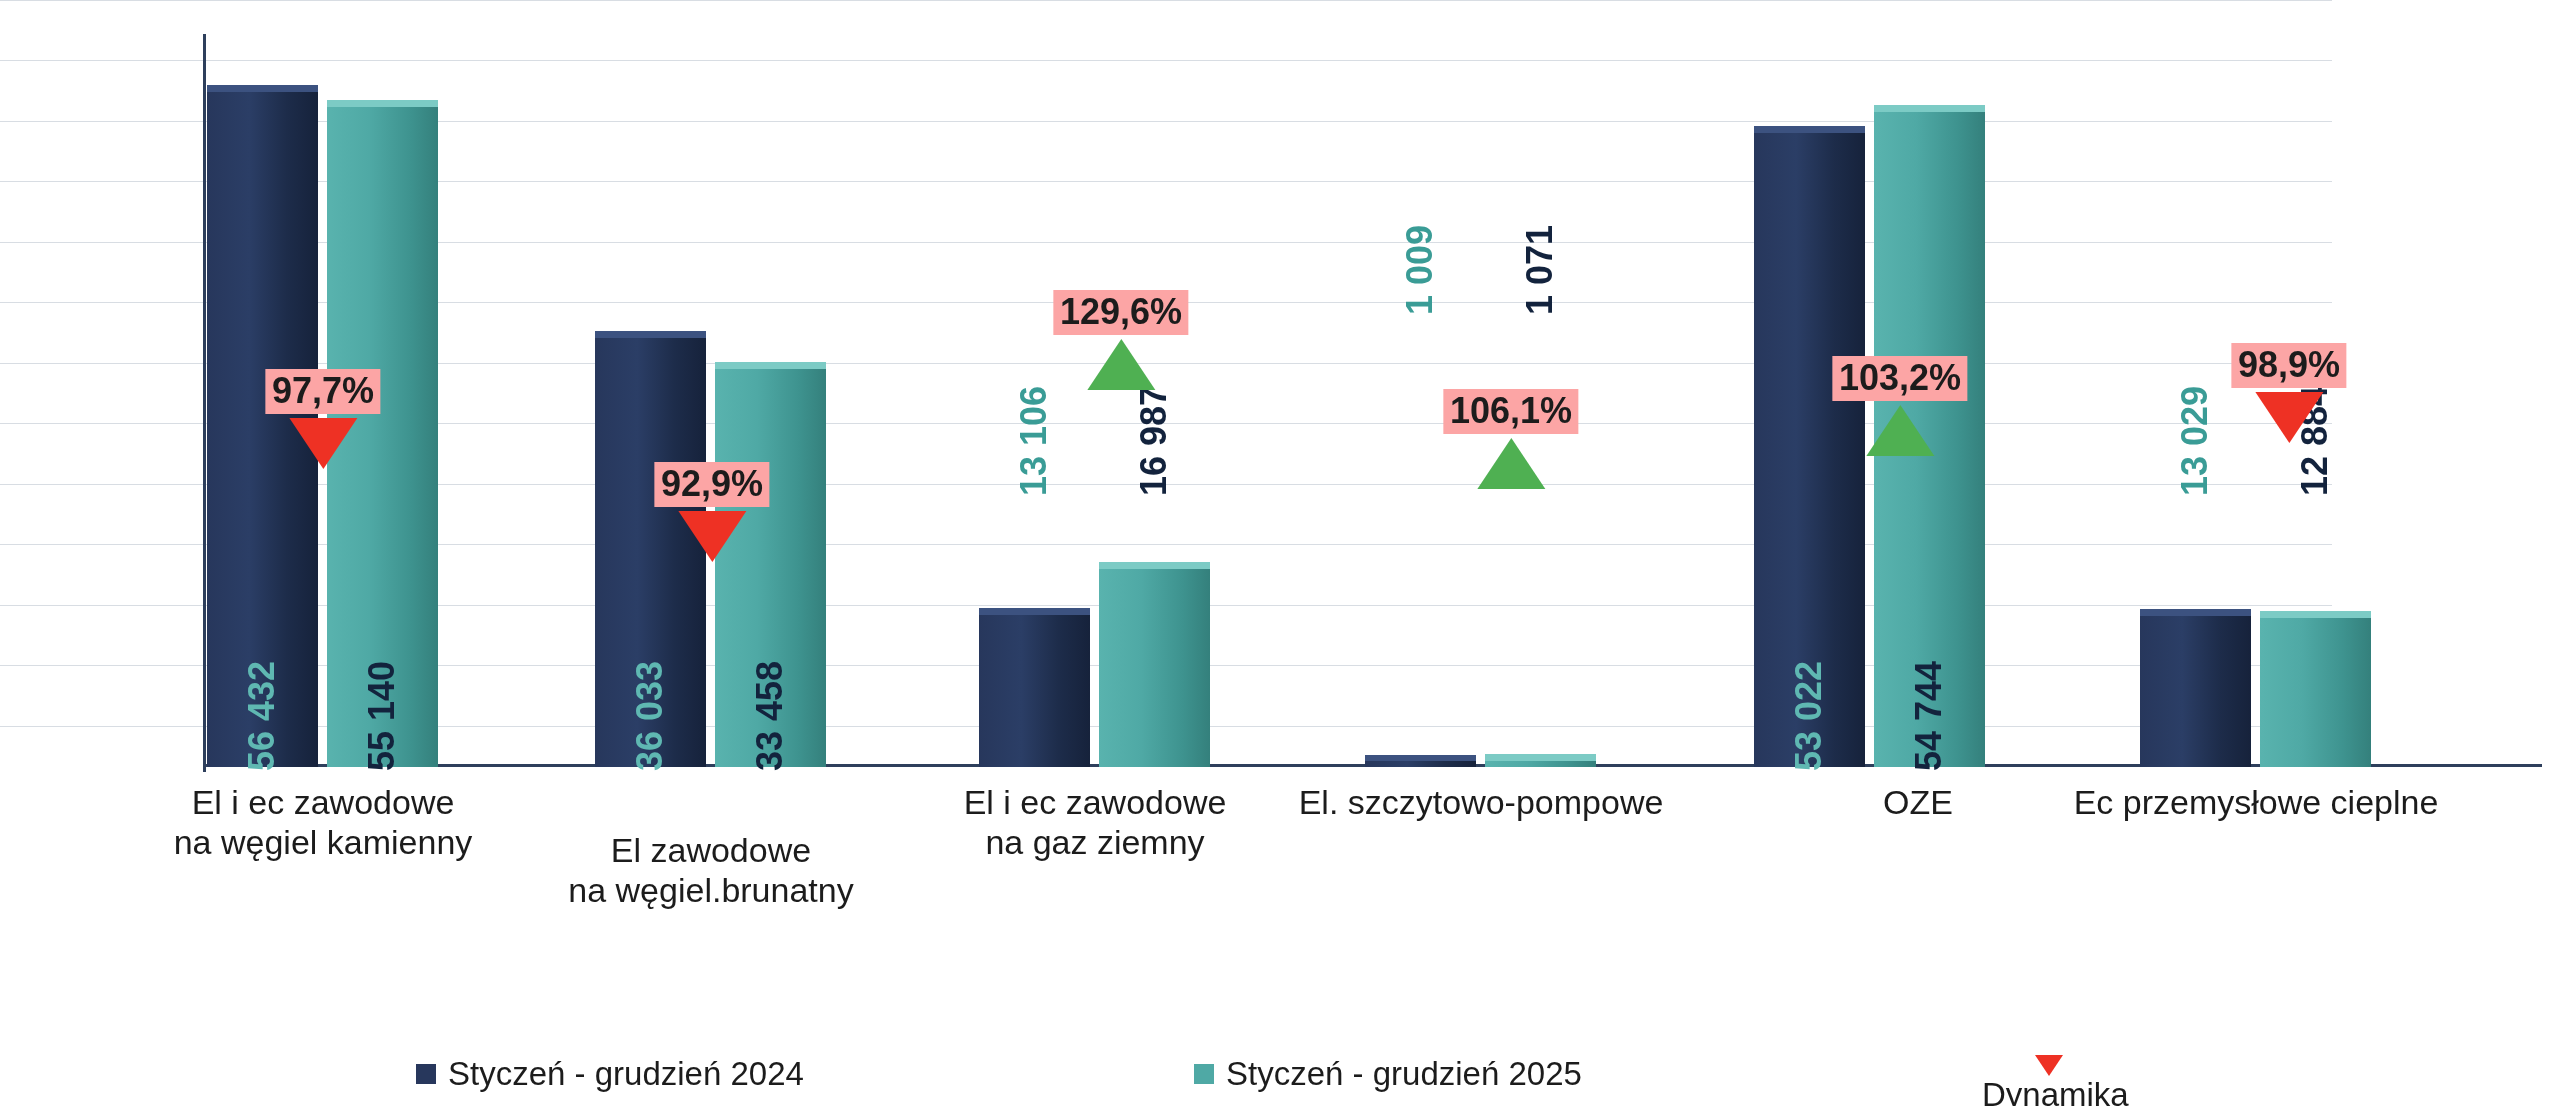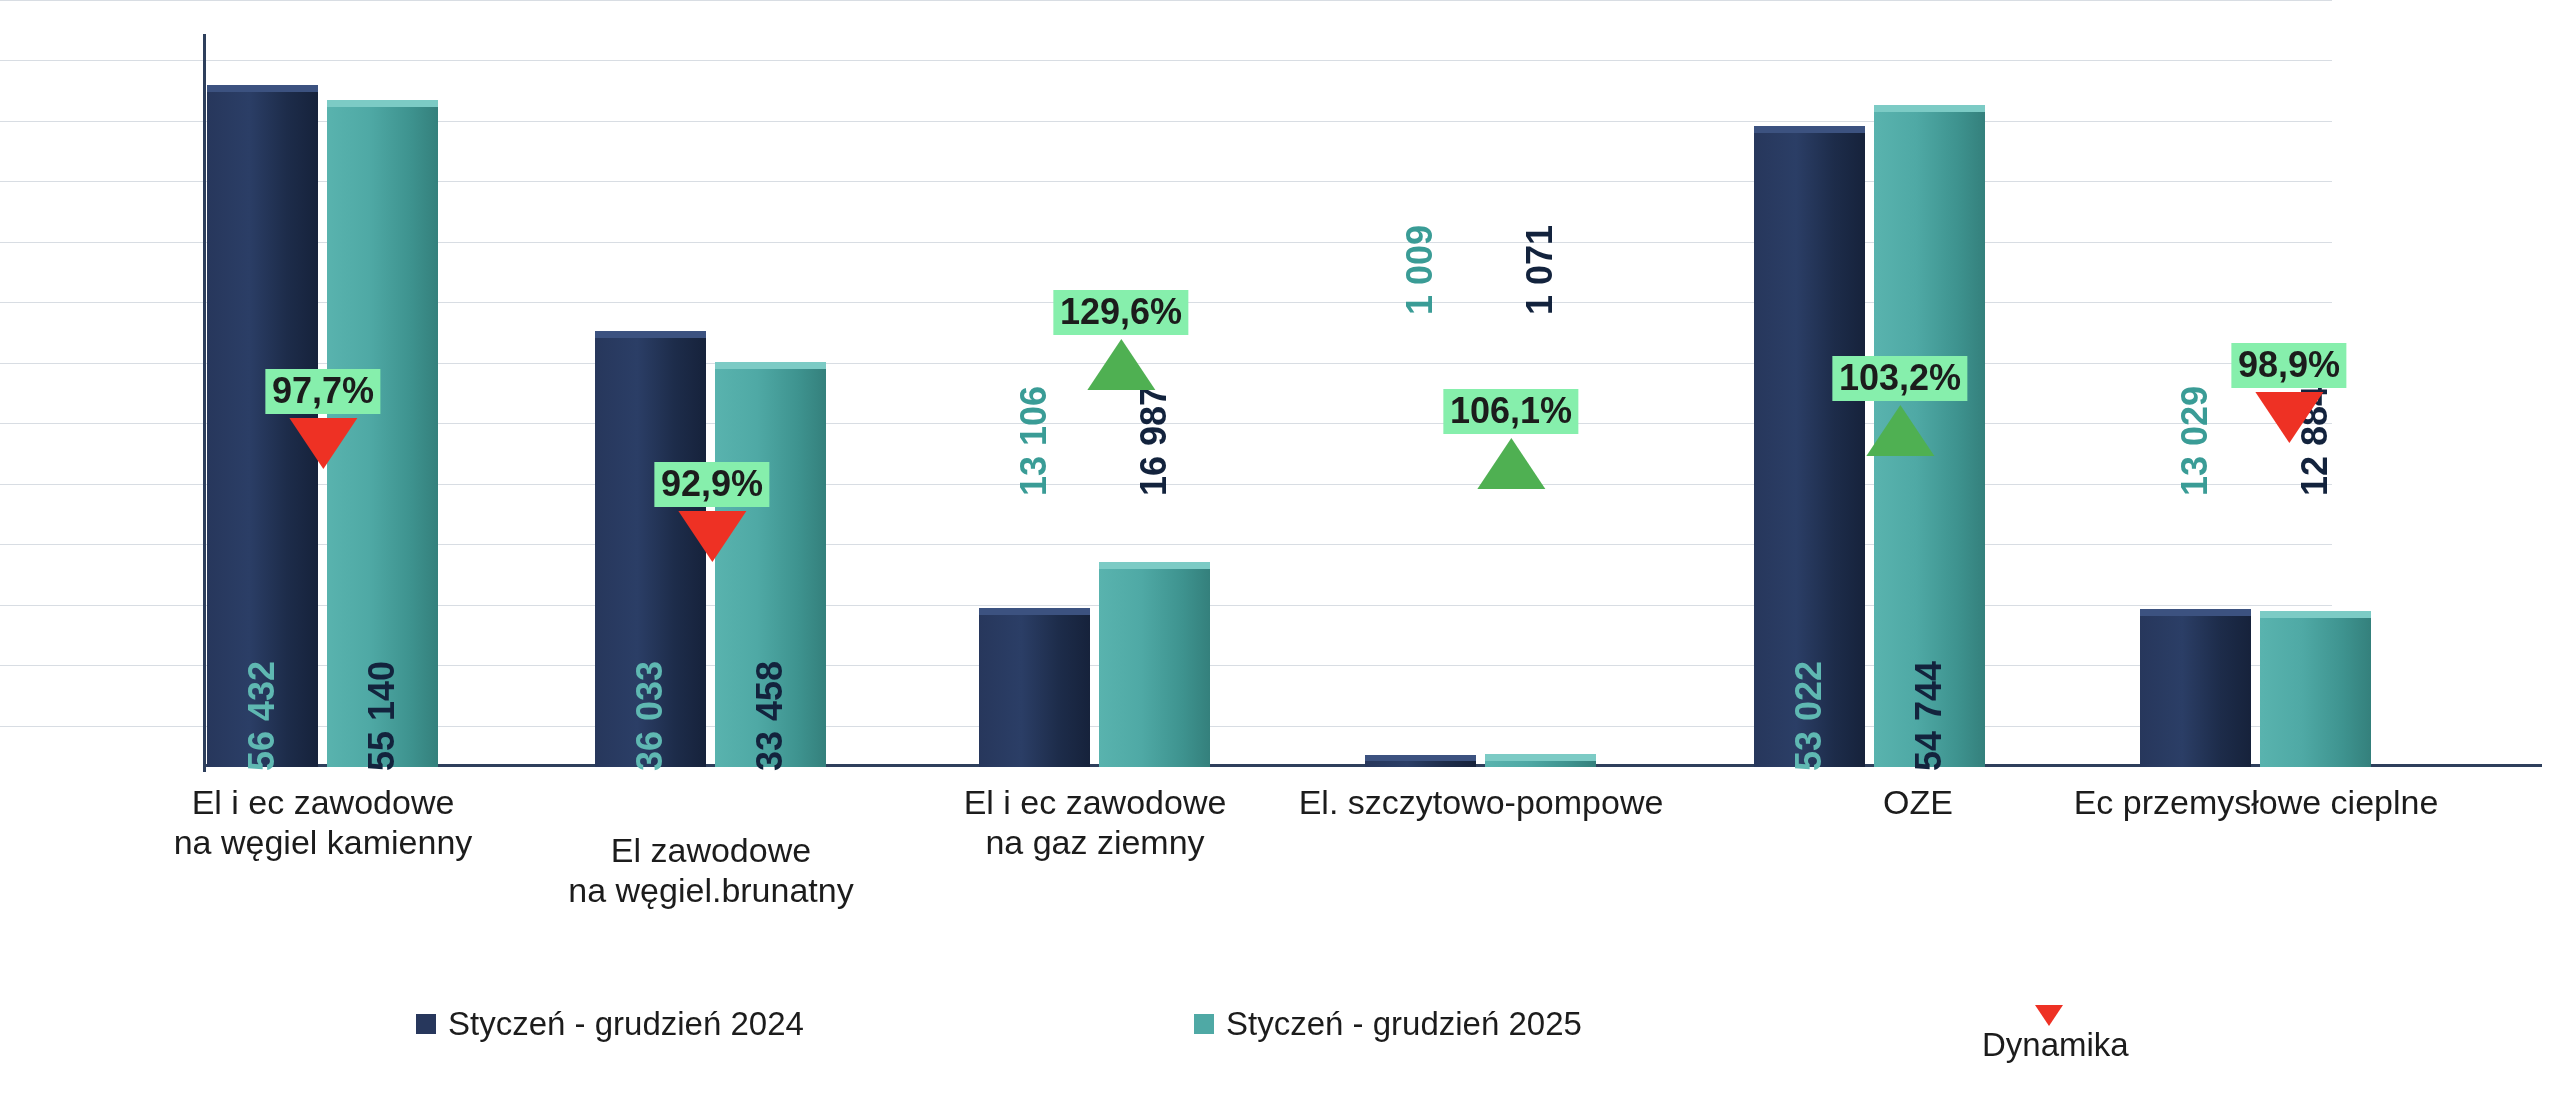--- a/index.html
+++ b/index.html
@@ -106,21 +106,21 @@
   
   .dyn {
     position: absolute;
     transform: translateX(-50%);
     text-align: center;
   }
   .dyn .pct {
     font-size: 36px;
     font-weight: bold;
     color: #1c1c1c;
-    background: #86efac;
+    background: #fca5a5;
     padding: 1.3px 6.6px;
     display: inline-block;
     white-space: nowrap;
   }
   .tri {
     width: 0;
     height: 0;
     margin: 4px auto 0 auto;
   }
   .tri.down {
@@ -142,21 +142,21 @@
     color: #1c1c1c;
     line-height: 1.18;
     transform: translateX(-50%);
     white-space: nowrap;
   }
 
   
   .legend {
     position: absolute;
     left: 0;
-    top: 1005px;
+    top: 1055px;
     width: 2576px;
     height: 46px;
   }
   .legend-item {
     position: absolute;
     display: flex;
     align-items: center;
     font-size: 33px;
     color: #1c1c1c;
     white-space: nowrap;

